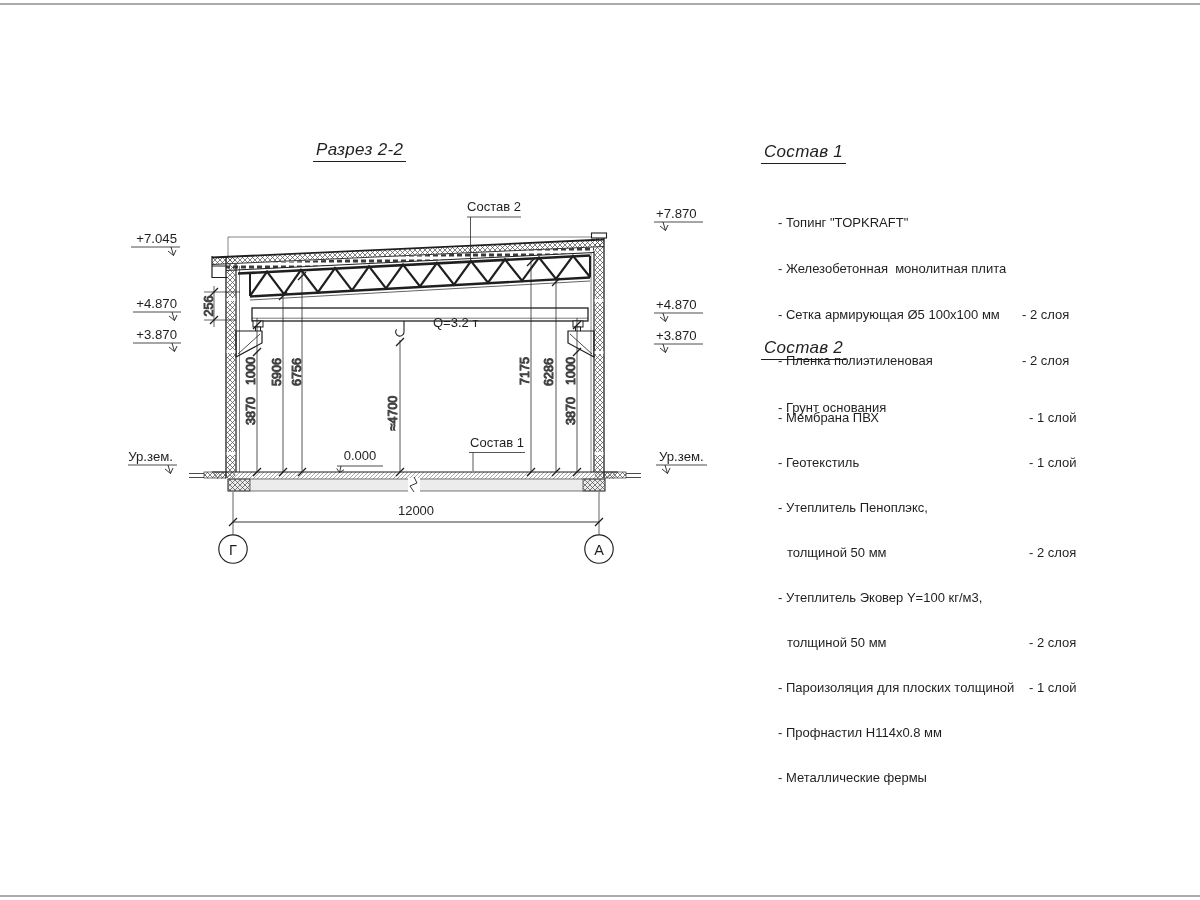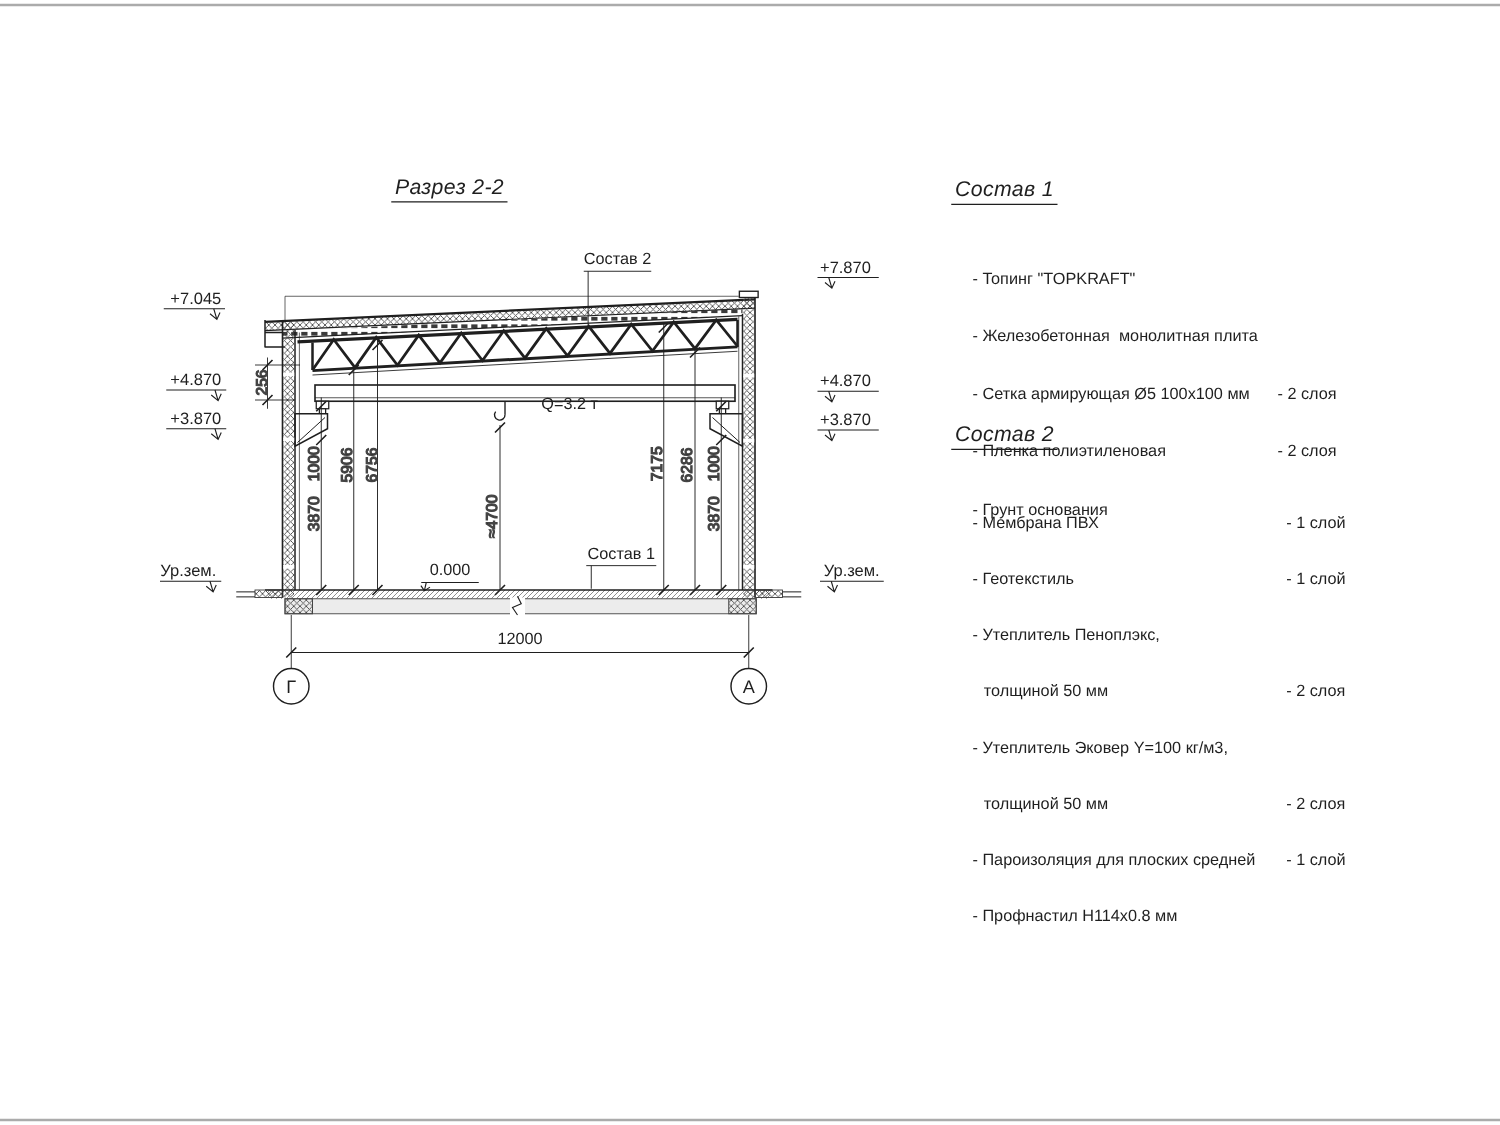--- a/index.html
+++ b/index.html
@@ -213,15 +213,16 @@
 <div class="dtitle" style="left:761px;top:338px;width:310px">
   <span>Состав 2</span>
 </div>
 <div class="panel p2" style="left:778px;top:380px;width:330px">
   <div class="row"><span class="t">- Мембрана ПВХ</span><span class="v">- 1 слой</span></div>
   <div class="row"><span class="t">- Геотекстиль</span><span class="v">- 1 слой</span></div>
   <div class="row"><span class="t">- Утеплитель Пеноплэкс,</span><span class="v"></span></div>
   <div class="row ind"><span class="t">толщиной 50 мм</span><span class="v">- 2 слоя</span></div>
   <div class="row"><span class="t">- Утеплитель Эковер Y=100 кг/м3,</span><span class="v"></span></div>
   <div class="row ind"><span class="t">толщиной 50 мм</span><span class="v">- 2 слоя</span></div>
-  <div class="row"><span class="t">- Пароизоляция для плоских средней</span><span class="v">- 1 слой</span></div>
+  <div class="row"><span class="t">- Пароизоляция для плоских толщиной</span><span class="v">- 1 слой</span></div>
   <div class="row"><span class="t">- Профнастил Н114х0.8 мм</span><span class="v"></span></div>
+  <div class="row"><span class="t">- Металлические фермы</span><span class="v"></span></div>
 </div>
 
 </body></html>

